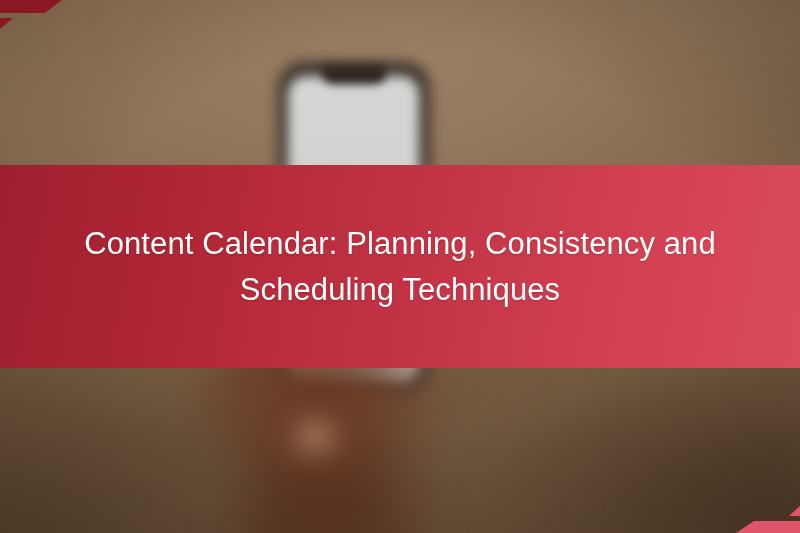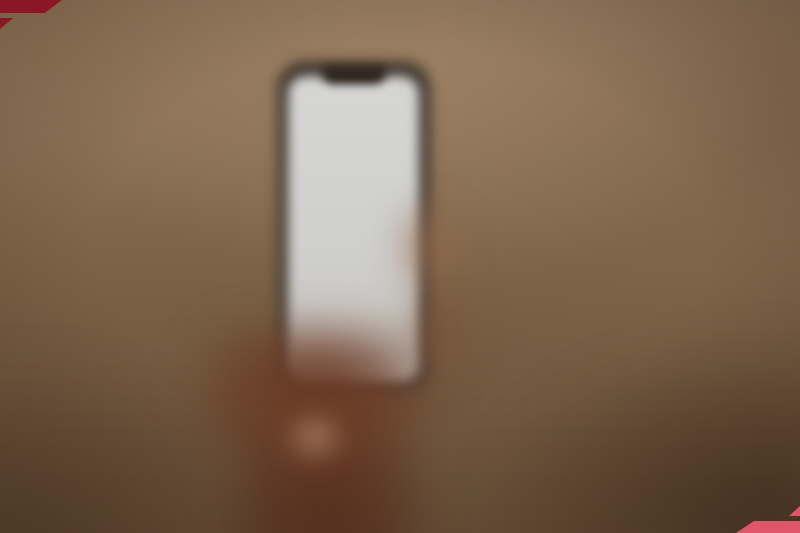--- a/index.html
+++ b/index.html
@@ -229,14 +229,23 @@
     <div class="photo-shadow-bl"></div>
     <div class="photo-shadow-br"></div>
     <div class="photo-vignette"></div>
   </div>
 
   <div class="corner-tl-bar"></div>
   <div class="corner-tl-chip"></div>
   <div class="corner-br-bar"></div>
   <div class="corner-br-chip"></div>
 
+  <div class="title-band">
+    <div class="title-band-inner">
+      <h1 class="title-text">
+        <span>Content Calendar: Planning, Consistency and</span>
+        <br>
+        <span>Scheduling Techniques</span>
+      </h1>
+    </div>
+  </div>
 
 </div>
 
 </body></html>

